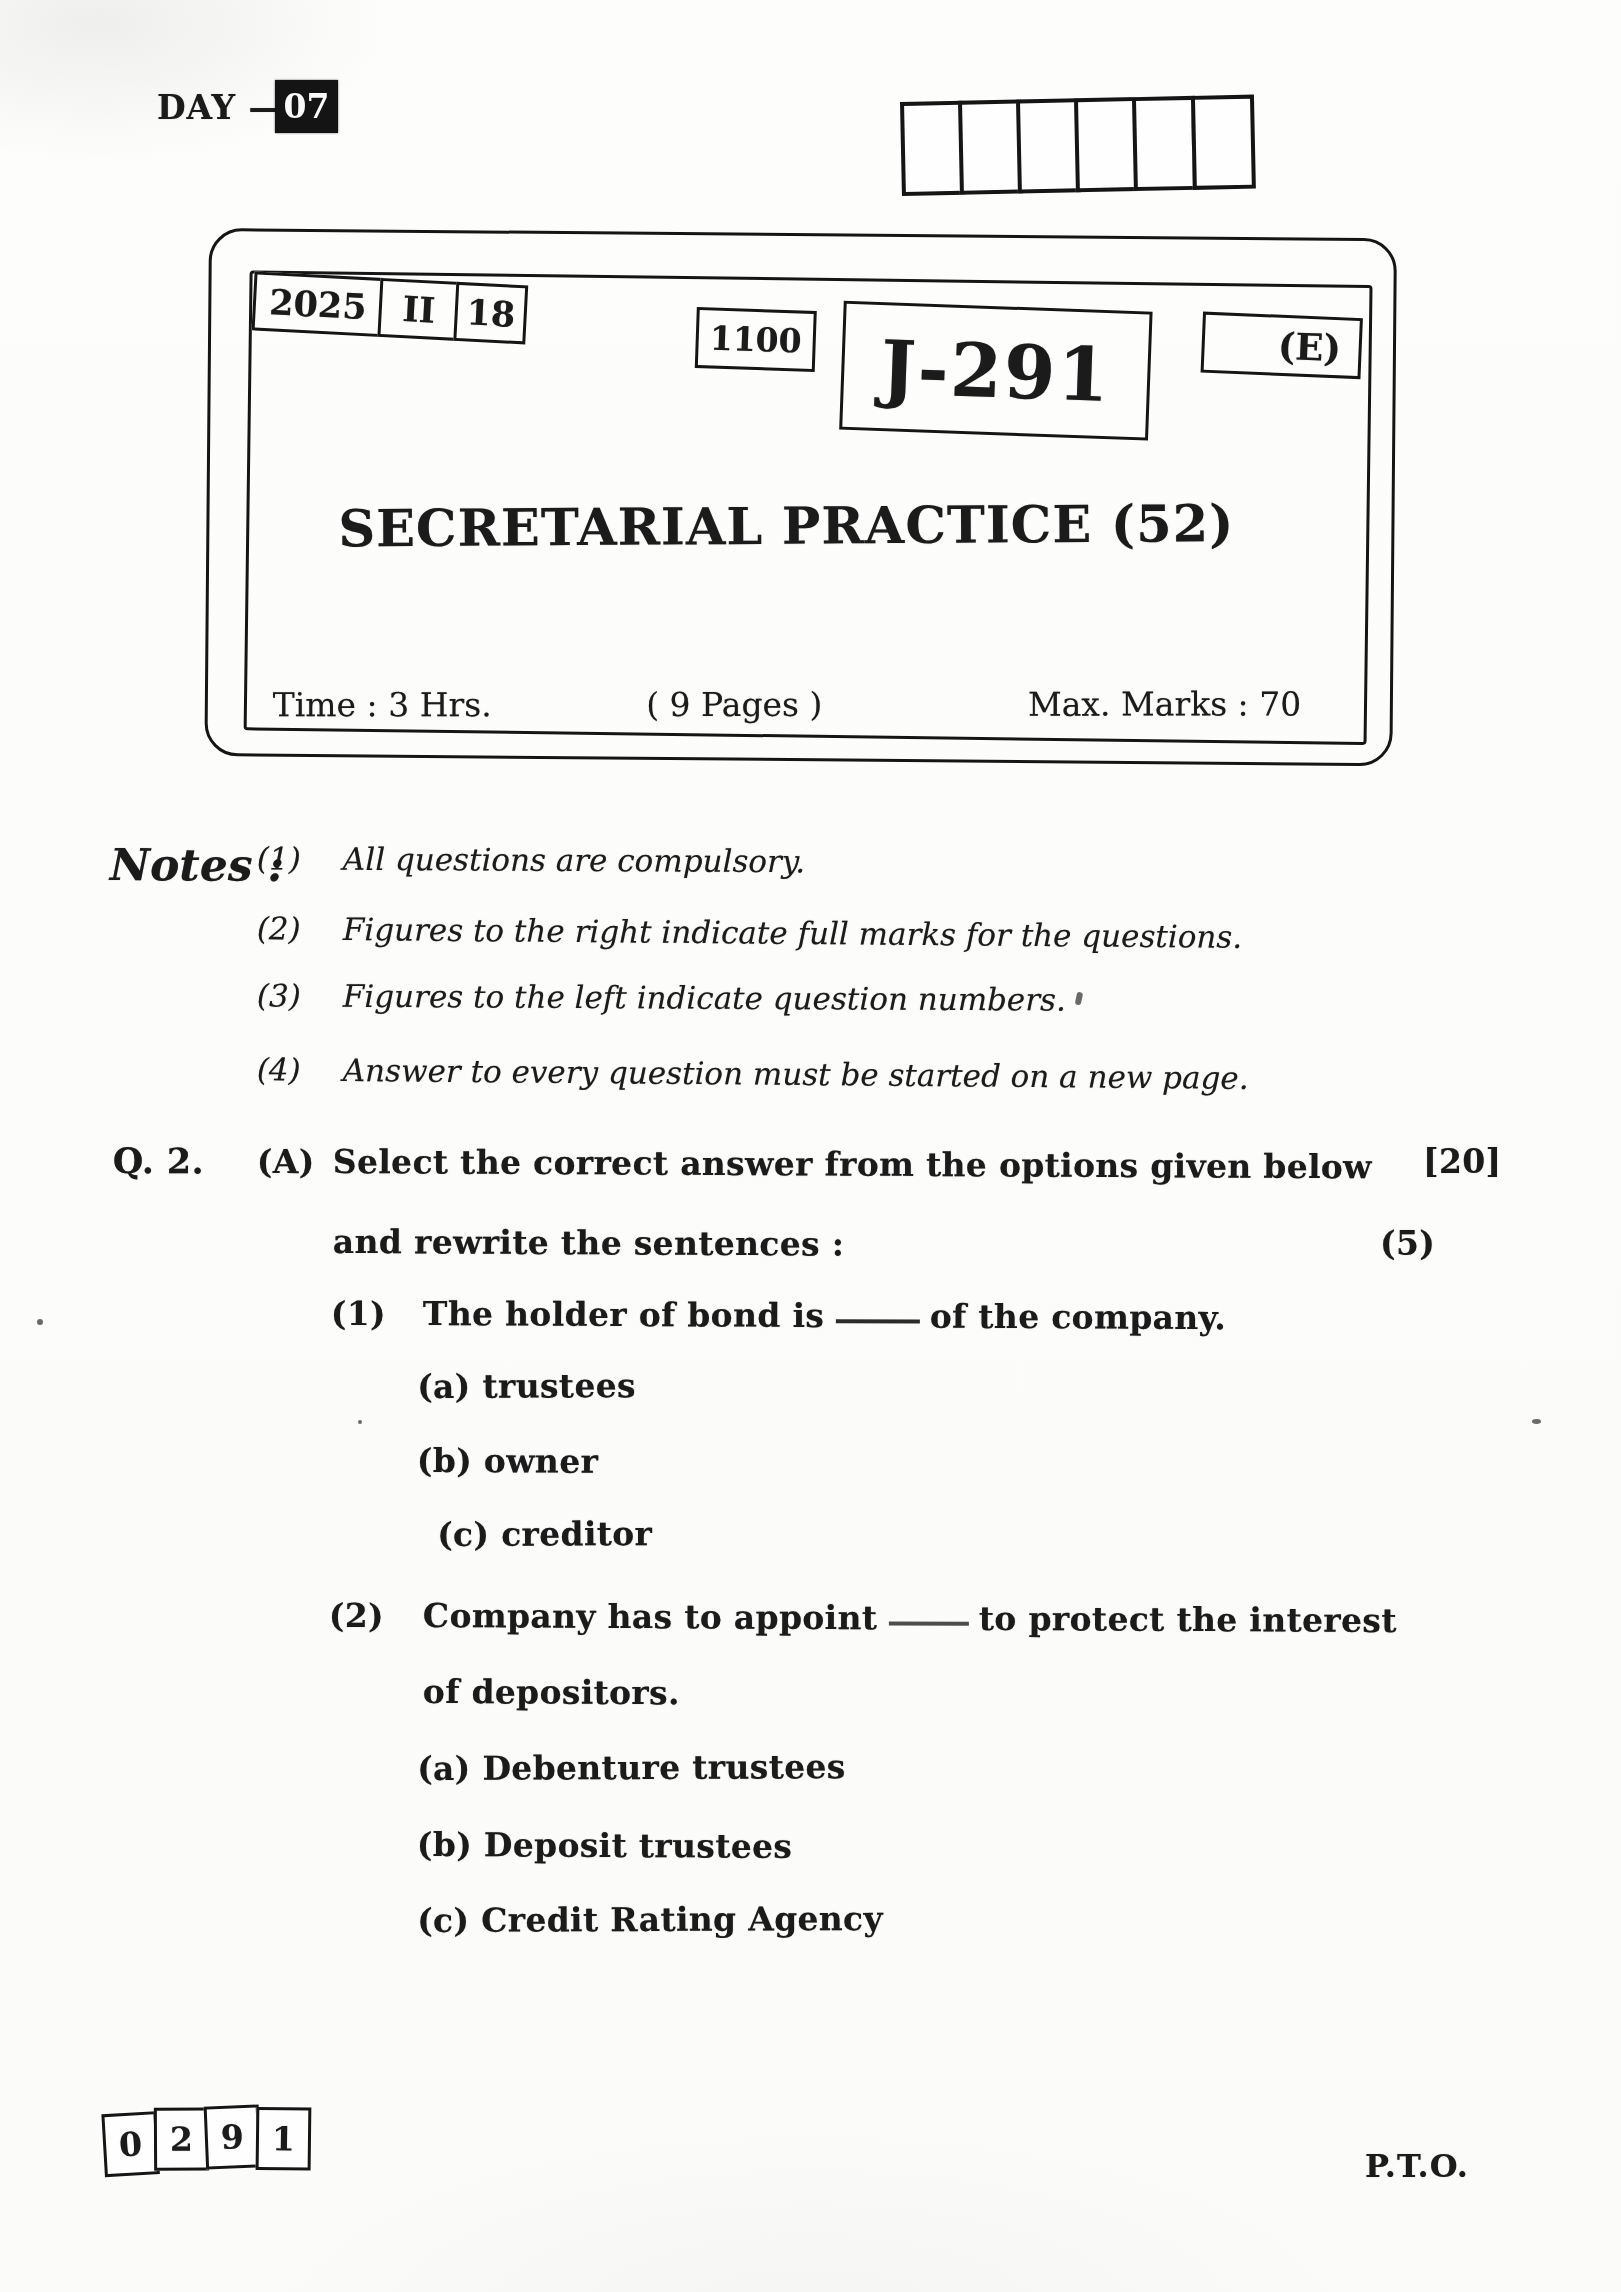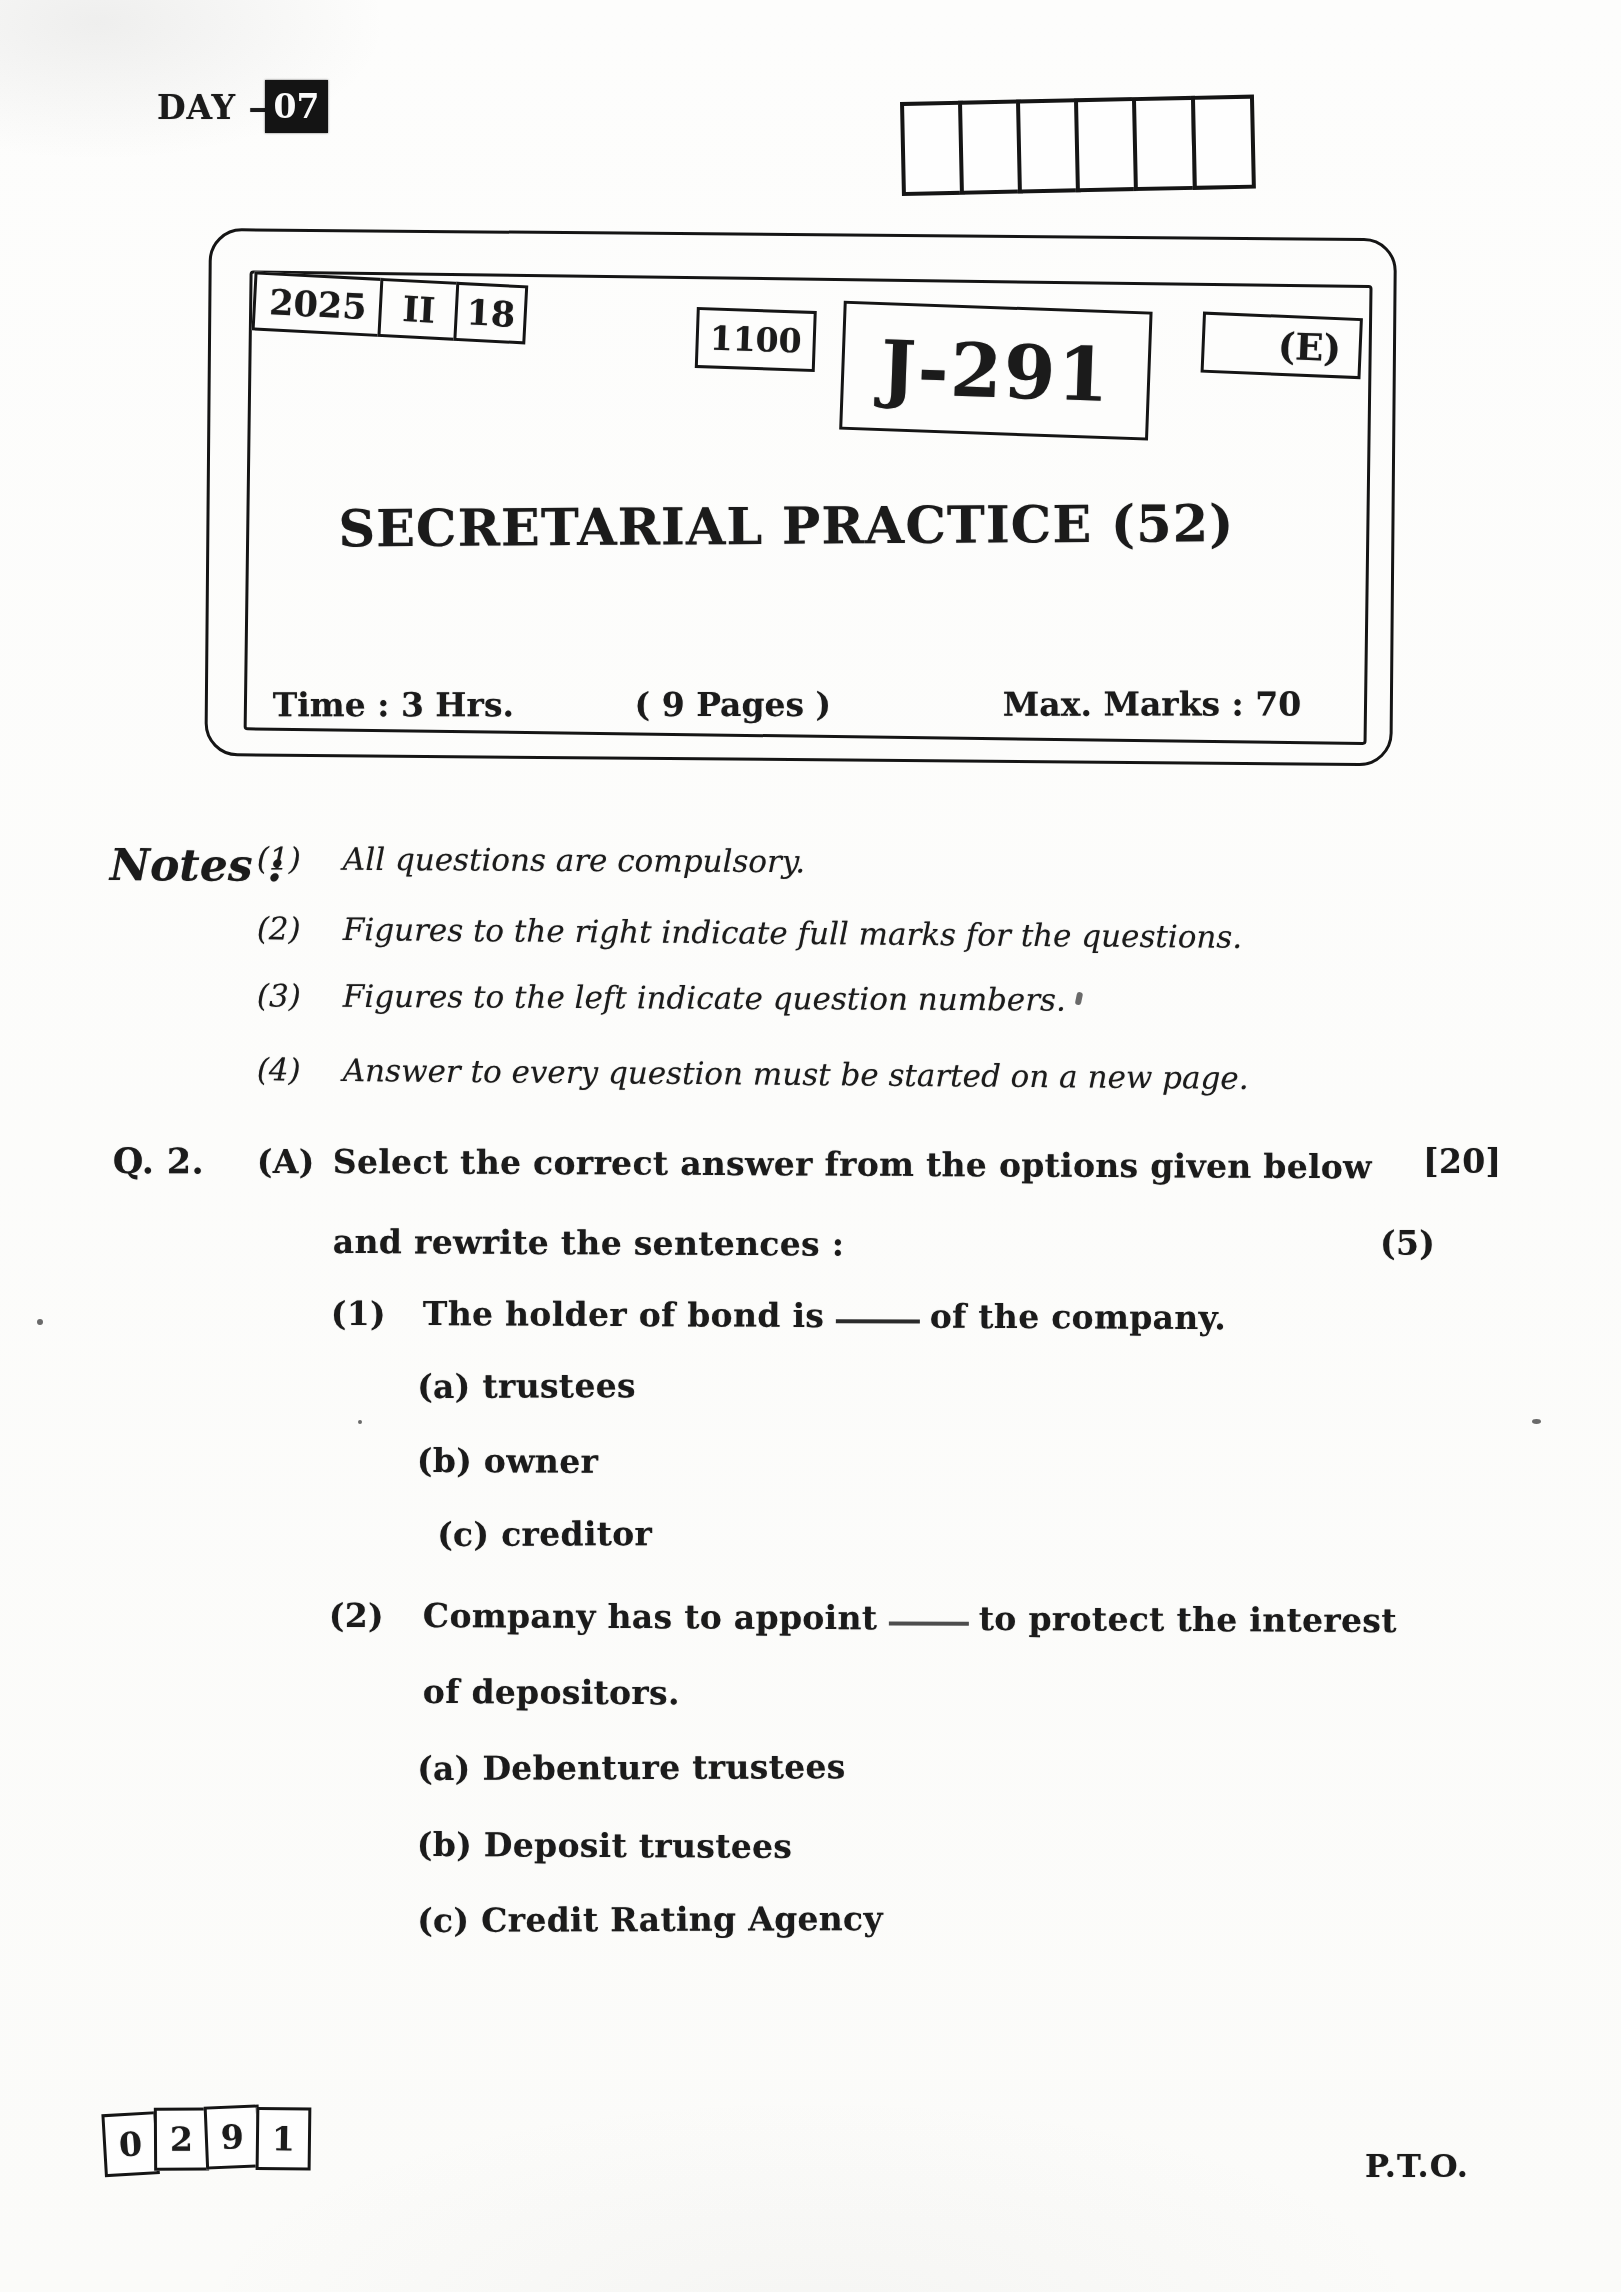--- a/index.html
+++ b/index.html
@@ -17,21 +17,21 @@
     color:#1b1b1b;
     overflow:hidden;
   }
   .abs { position:absolute; }
   .ink { text-shadow:0 0 1px rgba(25,25,25,.45); }
   .b { font-weight:bold; }
 
   
   .day-label { left:157px; top:88px; font-size:33px; letter-spacing:1px; }
   .day-box {
-    left:265px; top:80px; width:63px; height:53px;
+    left:275px; top:80px; width:63px; height:53px;
     background:#141414; color:#fafafa;
     font-size:33px; font-weight:bold;
     display:flex; align-items:center; justify-content:center;
     box-shadow:0 0 2px rgba(0,0,0,.6);
   }
   .seat-label { left:421px; top:98px; font-size:37px; letter-spacing:2.9px; }
   .seat-grid {
     left:900px; top:102px; display:flex;
     transform:rotate(-1.2deg); transform-origin:left top;
   }
@@ -89,21 +89,21 @@
   }
   .paper-title {
     left:0; top:215px; width:100%;
     text-align:center; font-size:51px; font-weight:bold; letter-spacing:1px;
     transform:rotate(-1.1deg) translateX(-21.6px);
   }
   .time-row {
     left:0; top:412px; width:100%;
     display:flex; justify-content:space-between;
     padding:0 63px 0 25.5px;
-    font-size:33px; font-weight:bold;
+    font-size:33px; font-weight:normal;
     transform:rotate(-.8deg); transform-origin:left top;
   }
   .time-row .mid { transform:translateX(-25.5px); }
 
   
   .note-line { font-style:italic; font-size:31px; }
   .notes-label { left:110px; font-size:44px; font-weight:bold; font-style:italic; }
   .note-num { position:absolute; left:257px; }
   .note-text { position:absolute; left:343px; }
   .r1 { transform:rotate(.3deg); transform-origin:left top; }

